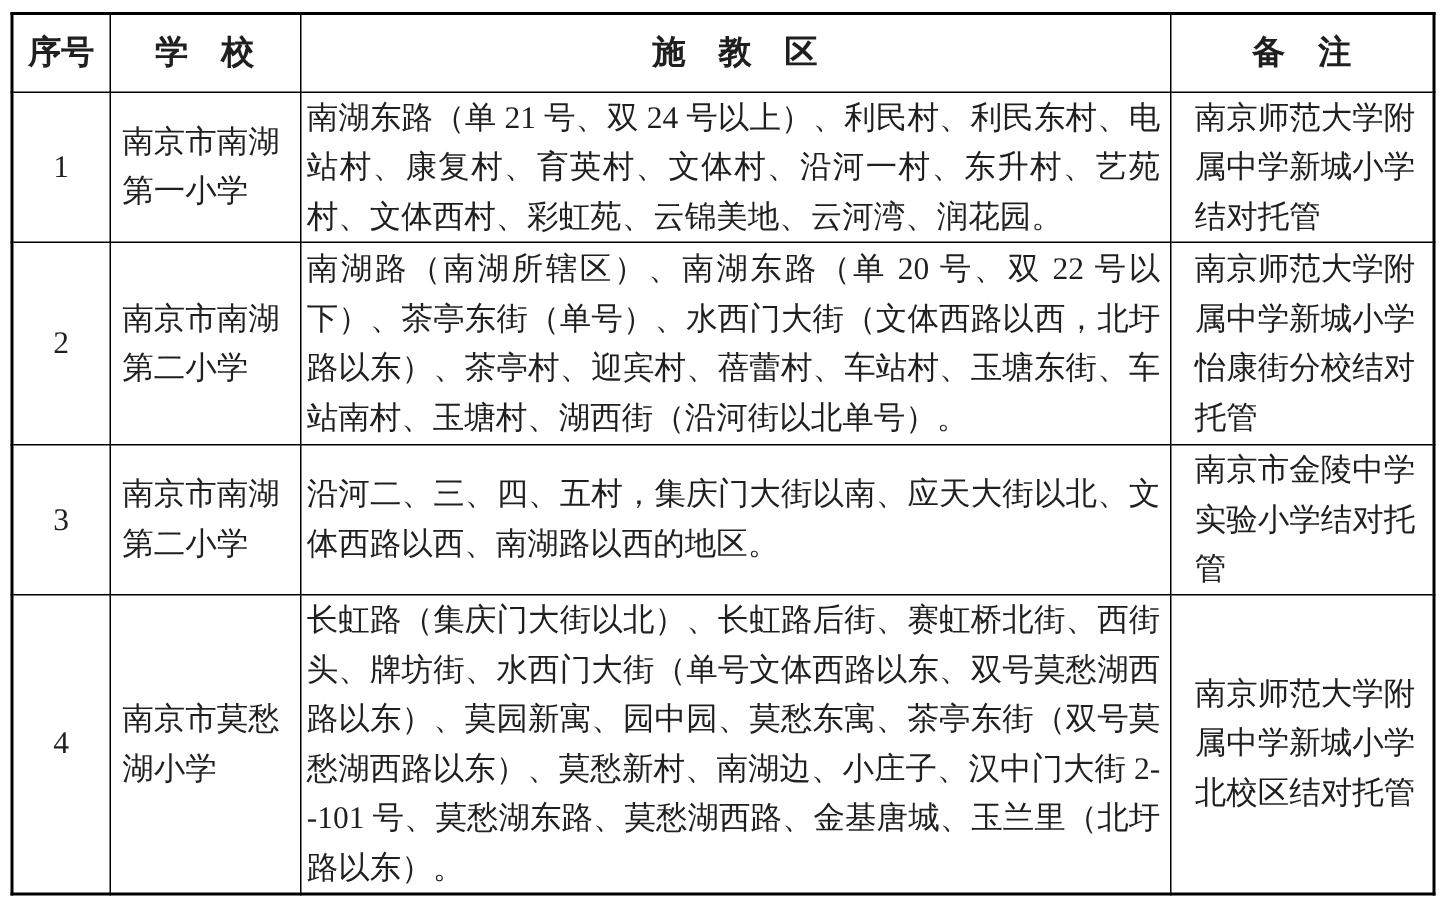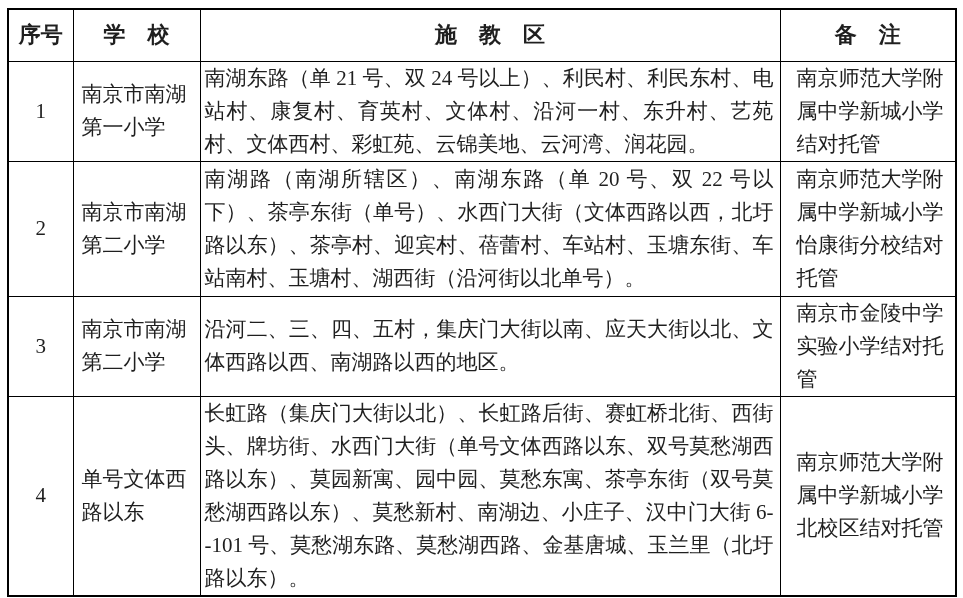--- a/index.html
+++ b/index.html
@@ -98,18 +98,18 @@
       <td class="c-note">南京师范大学附属中学新城小学怡康街分校结对托管</td>
     </tr>
     <tr class="rh-3">
       <td class="c-no">3</td>
       <td class="c-school">南京市南湖第二小学</td>
       <td class="c-district">沿河二、三、四、五村，集庆门大街以南、应天大街以北、文体西路以西、南湖路以西的地区。</td>
       <td class="c-note">南京市金陵中学实验小学结对托管</td>
     </tr>
     <tr class="rh-4">
       <td class="c-no">4</td>
-      <td class="c-school">单号文体西路以东</td>
-      <td class="c-district">长虹路（集庆门大街以北）、长虹路后街、赛虹桥北街、西街头、牌坊街、水西门大街（单号文体西路以东、双号莫愁湖西路以东）、莫园新寓、园中园、莫愁东寓、茶亭东街（双号莫愁湖西路以东）、莫愁新村、南湖边、小庄子、汉中门大街 6--101 号、莫愁湖东路、莫愁湖西路、金基唐城、玉兰里（北圩路以东）。</td>
+      <td class="c-school">南京市莫愁湖小学</td>
+      <td class="c-district">长虹路（集庆门大街以北）、长虹路后街、赛虹桥北街、西街头、牌坊街、水西门大街（单号文体西路以东、双号莫愁湖西路以东）、莫园新寓、园中园、莫愁东寓、茶亭东街（双号莫愁湖西路以东）、莫愁新村、南湖边、小庄子、汉中门大街 2--101 号、莫愁湖东路、莫愁湖西路、金基唐城、玉兰里（北圩路以东）。</td>
       <td class="c-note">南京师范大学附属中学新城小学北校区结对托管</td>
     </tr>
   </tbody>
 </table>
 
 </body></html>

